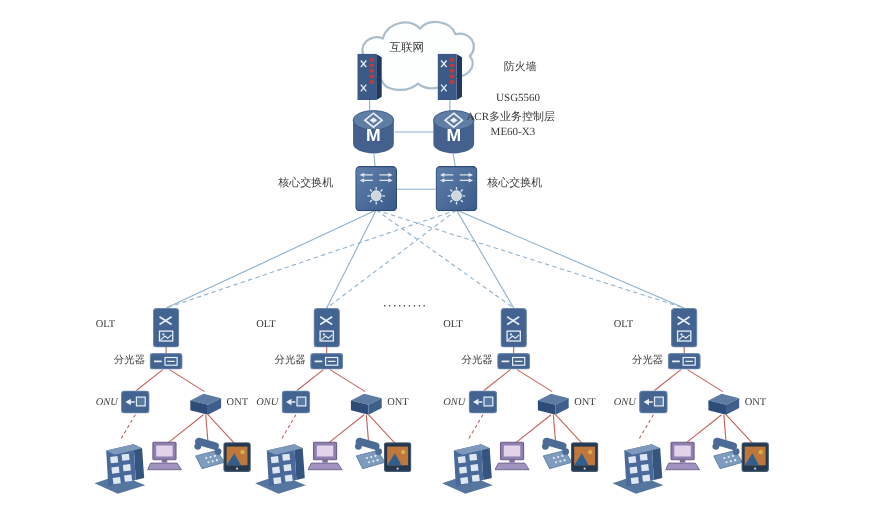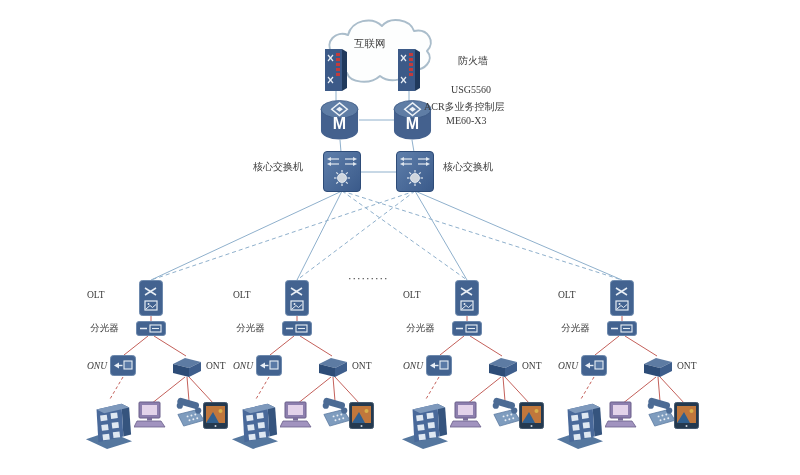--- a/index.html
+++ b/index.html
@@ -14,21 +14,21 @@
   #wires line{fill:none;}
   .wblue{stroke:#8fb0cc;stroke-width:1;}
   .wblue.dash{stroke-dasharray:4 3;}
   .wred{stroke:#c4605a;stroke-width:1;}
   .wred.dash{stroke-dasharray:3 2.5;}
   .branch{position:absolute;top:276px;width:160px;height:190px;}
   .b1{left:81px}.b2{left:227px}.b3{left:397px}.b4{left:552px}
   .branch .olt-box{left:58px;top:4px;width:24px;height:36px;}
   .branch .olt-lbl{left:6px;top:13px;width:38px;text-align:left;}
   .branch .spl-box{left:55px;top:45px;width:30px;height:15px;}
-  .branch .spl-lbl{left:-4px;top:46px;width:55px;text-align:center;}
+  .branch .spl-lbl{left:-4px;top:46px;width:55px;text-align:right;font-family:Liberation Mono, monospace;}
   .branch .onu-box{left:29px;top:79px;width:26px;height:21px;}
   .branch .onu-lbl{left:0px;top:84px;width:26px;text-align:right;font-style:italic;}
   .branch .ont-box{left:89px;top:80px;width:34px;height:22px;}
   .branch .ont-lbl{left:125px;top:84px;}
   .branch .bld{left:4px;top:118px;width:48px;height:56px;}
   .branch .pc{left:53px;top:125px;width:32px;height:28px;}
   .branch .ph{left:92px;top:121px;width:33px;height:31px;}
   .branch .tv{left:122px;top:126px;width:25px;height:27px;}
   .router{position:absolute;width:39px;height:44px;}
   .router .mletter{position:absolute;left:0;top:17px;width:100%;text-align:center;
@@ -236,21 +236,21 @@
       <use href="#sym-cloud"></use>
     </svg>
   <div class="lbl" style="left:354px;top:38px;font-size:10.5px;">互联网</div>
 
   <svg class="abs" style="left:324px;top:47px;width:24px;height:44px;">
       <use href="#sym-firewall"></use>
     </svg>
   <svg class="abs" style="left:397px;top:47px;width:24px;height:44px;">
       <use href="#sym-firewall"></use>
     </svg>
-  <div class="lbl" style="left:458px;top:56px;font-family:Liberation Mono, monospace;">防火墙</div>
+  <div class="lbl" style="left:458px;top:56px;">防火墙</div>
   <div class="lbl" style="left:451px;top:84px;">USG5560</div>
 
   <div class="router" style="left:320px;top:98px;">
     <svg style="width:39px;height:44px;">
         <use href="#sym-router"></use>
       </svg>
     <div class="mletter">M</div>
   </div>
   <div class="router" style="left:393px;top:98px;">
     <svg style="width:39px;height:44px;">

